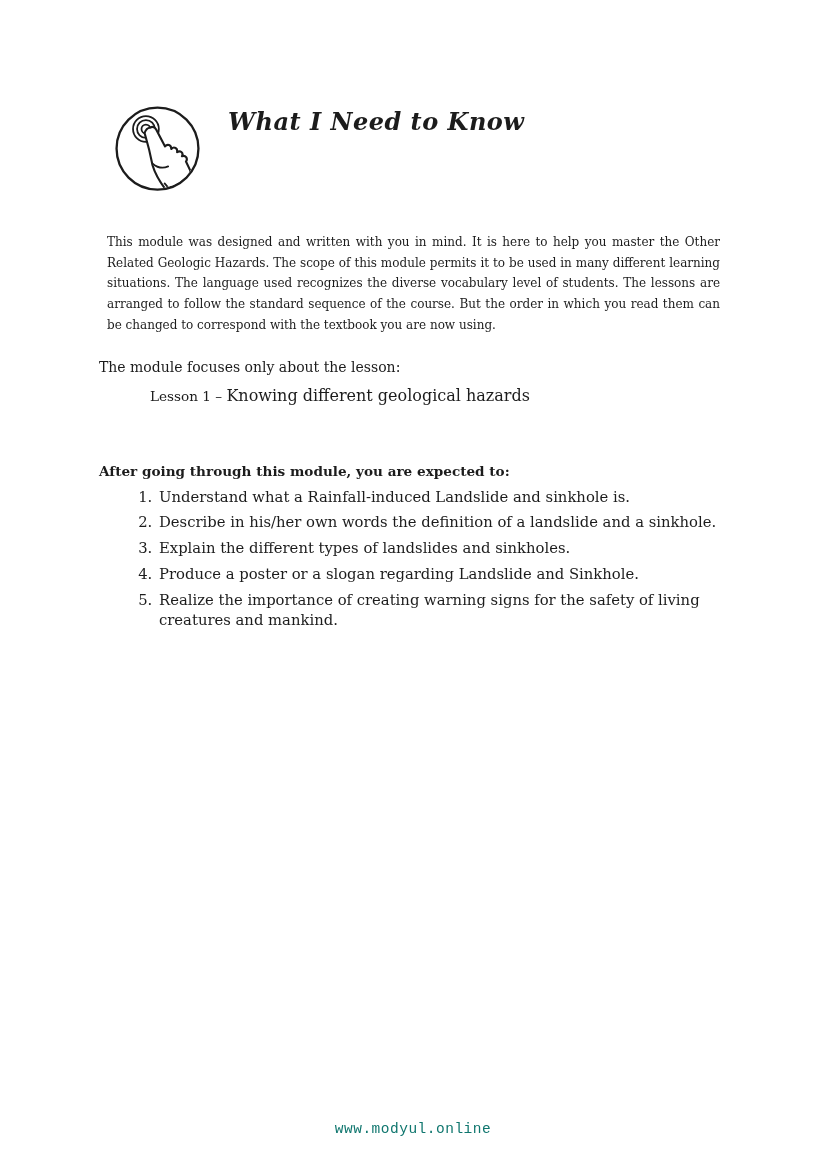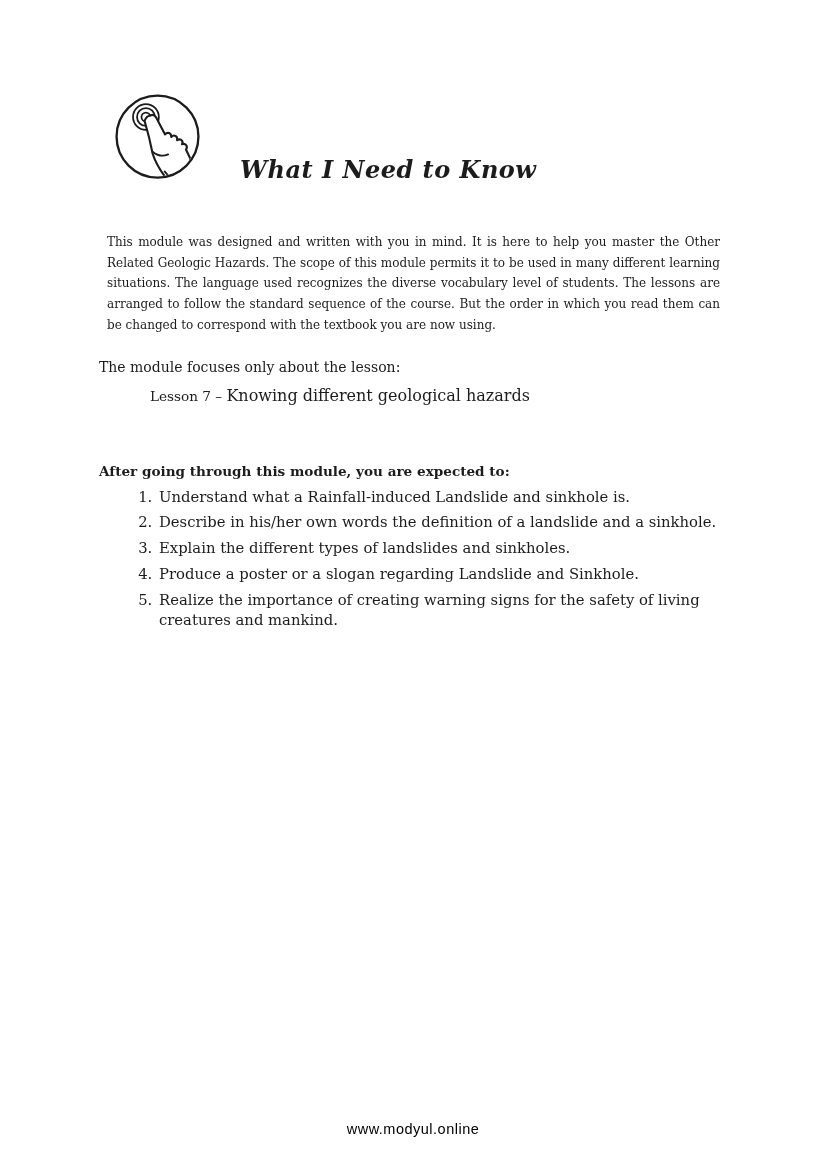--- a/index.html
+++ b/index.html
@@ -11,25 +11,25 @@
     position: relative;
     width: 826px;
     height: 1169px;
     background: #ffffff;
     overflow: hidden;
     font-family: "DejaVu Serif", "Liberation Serif", serif;
     color: #1c1c1c;
   }
   .header {
     position: absolute;
-    top: 93px;
+    top: 105px;
     left: 113px;
     display: flex;
-    align-items: flex-end;
-    gap: 38px;
+    align-items: flex-start;
+    gap: 26px;
   }
   .header-icon {
     width: 89px;
     height: 89px;
     flex: 0 0 auto;
   }
   .header-icon svg { display: block; width: 100%; height: 100%; }
   .page-title {
     font-size: 24px;
     font-weight: bold;
@@ -77,24 +77,24 @@
   .objectives-list li {
     margin: 6px;
     padding-left: 2px;
   }
   .footer-watermark {
     position: absolute;
     left: 0;
     right: 0;
     bottom: 32px;
     text-align: center;
-    font-family: Liberation Sans, sans-serif;
+    font-family: Liberation Mono, monospace;
     font-size: 14.5px;
     letter-spacing: 0.5px;
-    color: #000000;
+    color: #0f766e;
   }
 </style>
 </head>
 <body>
 
 <div class="page">
 
   <div class="header">
     <div class="header-icon">
       <svg viewBox="0 0 100 100" xmlns="http://www.w3.org/2000/svg">
@@ -131,21 +131,21 @@
       </svg>
     </div>
     <div class="page-title">What I Need to Know</div>
   </div>
 
   <div class="content">
     <p class="intro-paragraph">This module was designed and written with you in mind. It is here to help you master the Other Related Geologic Hazards. The scope of this module permits it to be used in many different learning situations. The language used recognizes the diverse vocabulary level of students. The lessons are arranged to follow the standard sequence of the course. But the order in which you read them can be changed to correspond with the textbook you are now using.</p>
 
     <p class="focus-line">The module focuses only about the lesson:</p>
 
-    <p class="lesson-line"><span>Lesson 7 – </span><span class="lesson-title">Knowing different geological hazards</span></p>
+    <p class="lesson-line"><span>Lesson 1 – </span><span class="lesson-title">Knowing different geological hazards</span></p>
 
     <p class="objectives-intro">After going through this module, you are expected to:</p>
 
     <ol class="objectives-list">
       <li>Understand what a Rainfall-induced Landslide and sinkhole is.</li>
       <li>Describe in his/her own words the definition of a landslide and a sinkhole.</li>
       <li>Explain the different types of landslides and sinkholes.</li>
       <li>Produce a poster or a slogan regarding Landslide and Sinkhole.</li>
       <li>Realize the importance of creating warning signs for the safety of living creatures and mankind.</li>
     </ol>

